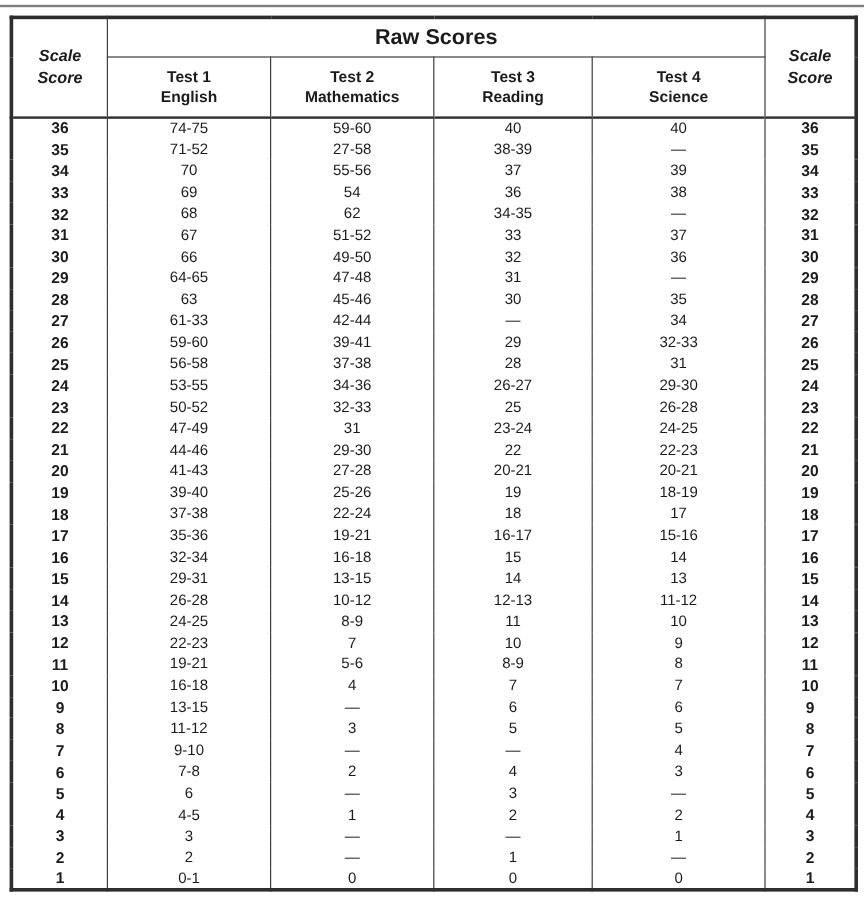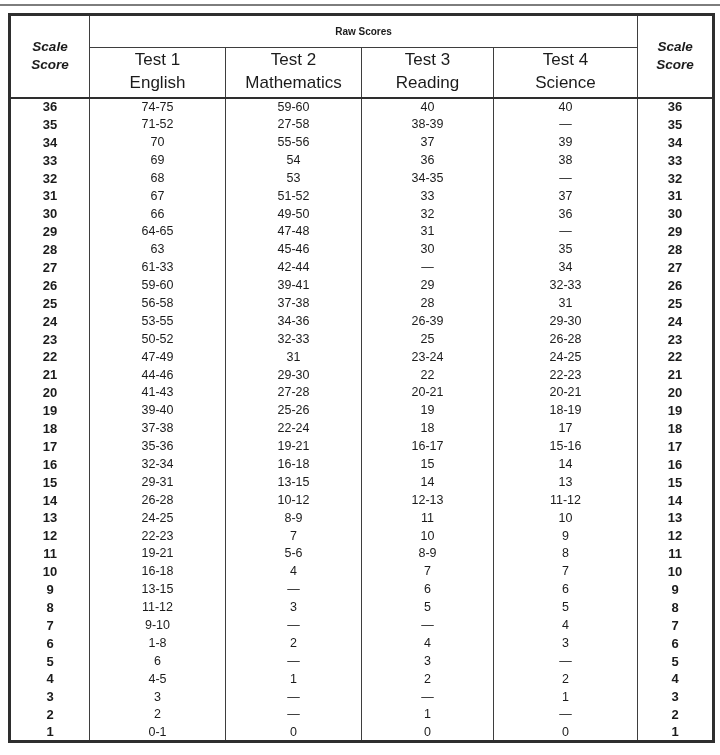--- a/index.html
+++ b/index.html
@@ -24,25 +24,25 @@
   }
   table.scores th, table.scores td {
     border-left: 1.5px solid #3e3e3e;
     border-right: 1.5px solid #3e3e3e;
     text-align: center; vertical-align: middle;
     padding: 0;
   }
   thead tr.raw-scores-row { height: 33px; }
   thead tr.test-names-row { height: 50px; }
   th.raw-scores-header {
-    font-size: 10px; font-weight: 700;
+    font-size: 18px; font-weight: 700;
     border-bottom: 1.5px solid #3e3e3e;
   }
   th.test-header {
-    font-size: 17px; font-weight: 400;
+    font-size: 13px; font-weight: 700;
     line-height: 1.35; white-space: pre-line;
     border-bottom: 2.5px solid #2e2e2e;
   }
   th.scale-header {
     font-size: 13.5px; font-weight: 700;
     line-height: 1.35; white-space: pre-line;
     border-bottom: 2.5px solid #2e2e2e;
     font-style: italic;
   }
   tbody td { font-size: 12.5px; font-weight: 400; line-height: 1; }
@@ -111,21 +111,21 @@
         <td class="scale-cell">33</td>
         <td class="data-cell">69</td>
         <td class="data-cell">54</td>
         <td class="data-cell">36</td>
         <td class="data-cell">38</td>
         <td class="scale-cell">33</td>
       </tr>
       <tr>
         <td class="scale-cell">32</td>
         <td class="data-cell">68</td>
-        <td class="data-cell">53</td>
+        <td class="data-cell">62</td>
         <td class="data-cell">34-35</td>
         <td class="data-cell">—</td>
         <td class="scale-cell">32</td>
       </tr>
       <tr>
         <td class="scale-cell">31</td>
         <td class="data-cell">67</td>
         <td class="data-cell">51-52</td>
         <td class="data-cell">33</td>
         <td class="data-cell">37</td>
@@ -176,21 +176,21 @@
         <td class="data-cell">56-58</td>
         <td class="data-cell">37-38</td>
         <td class="data-cell">28</td>
         <td class="data-cell">31</td>
         <td class="scale-cell">25</td>
       </tr>
       <tr>
         <td class="scale-cell">24</td>
         <td class="data-cell">53-55</td>
         <td class="data-cell">34-36</td>
-        <td class="data-cell">26-39</td>
+        <td class="data-cell">26-27</td>
         <td class="data-cell">29-30</td>
         <td class="scale-cell">24</td>
       </tr>
       <tr>
         <td class="scale-cell">23</td>
         <td class="data-cell">50-52</td>
         <td class="data-cell">32-33</td>
         <td class="data-cell">25</td>
         <td class="data-cell">26-28</td>
         <td class="scale-cell">23</td>
@@ -318,21 +318,21 @@
       <tr>
         <td class="scale-cell">7</td>
         <td class="data-cell">9-10</td>
         <td class="data-cell">—</td>
         <td class="data-cell">—</td>
         <td class="data-cell">4</td>
         <td class="scale-cell">7</td>
       </tr>
       <tr>
         <td class="scale-cell">6</td>
-        <td class="data-cell">1-8</td>
+        <td class="data-cell">7-8</td>
         <td class="data-cell">2</td>
         <td class="data-cell">4</td>
         <td class="data-cell">3</td>
         <td class="scale-cell">6</td>
       </tr>
       <tr>
         <td class="scale-cell">5</td>
         <td class="data-cell">6</td>
         <td class="data-cell">—</td>
         <td class="data-cell">3</td>

